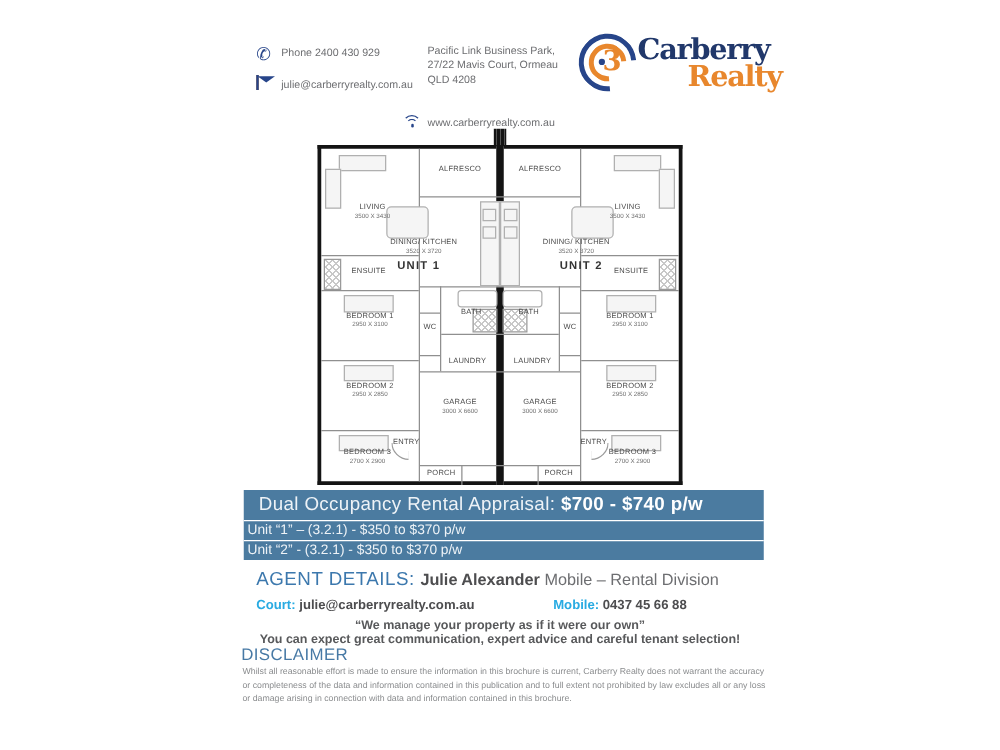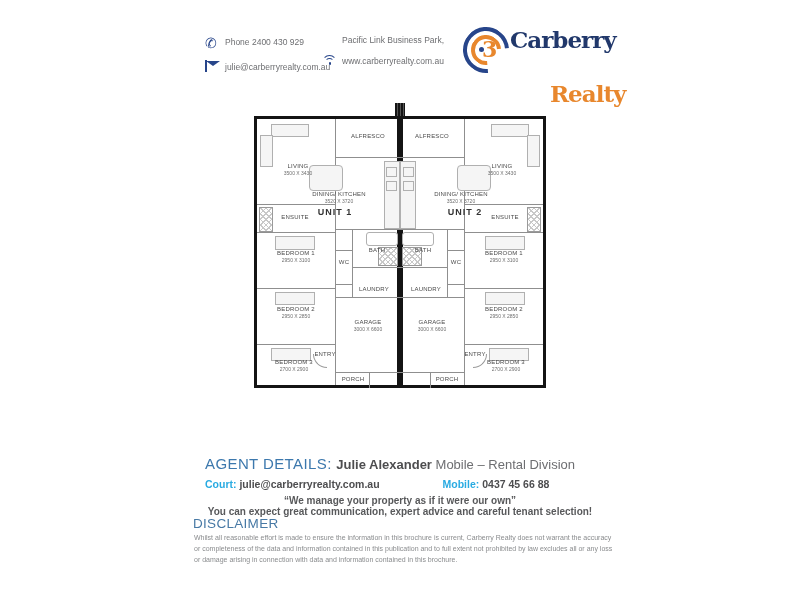--- a/index.html
+++ b/index.html
@@ -23,21 +23,21 @@
   .htext{line-height:1.35;padding-top:1px;}
 
   
   #logo{position:absolute;left:462px;top:24px;width:160px;height:56px;}
   .lmark{position:absolute;left:0;top:2px;width:50px;height:50px;}
   .lmark .c1{position:absolute;left:1px;top:1px;width:38px;height:38px;border:4.5px solid #27458a;border-radius:50%;border-right-color:transparent;transform:rotate(40deg);}
   .lmark .c2{position:absolute;left:9px;top:9px;width:22px;height:22px;border:4px solid #e8872d;border-radius:50%;border-right-color:transparent;transform:rotate(40deg);}
   .lmark .g3{position:absolute;left:20px;top:10px;font-family:"DejaVu Serif",serif;font-weight:bold;font-size:22px;color:#e8872d;}
   .lmark .bdot{position:absolute;left:17px;top:21px;width:5px;height:5px;border-radius:50%;background:#27458a;}
   .lword1{position:absolute;left:48px;top:2px;font-family:"DejaVu Serif",serif;font-weight:bold;font-size:23px;color:#21386b;letter-spacing:-1px;}
-  .lword2{position:absolute;left:88px;top:24px;font-family:"DejaVu Serif",serif;font-weight:bold;font-size:23px;color:#e8872d;letter-spacing:-1px;margin-top:32px;}
+  .lword2{position:absolute;left:88px;top:24px;font-family:"DejaVu Serif",serif;font-weight:bold;font-size:23px;color:#e8872d;letter-spacing:-1px;}
 
   
   #addr-banner{position:absolute;left:181px;top:82px;width:440px;height:18px;background:#4b7ba0;}
   #addr-redact{position:absolute;left:64px;top:2px;width:217px;height:15px;background:#fff;border:1px solid #c9d4dd;}
   #addr-suburb{position:absolute;left:287px;top:2px;font-size:13px;color:#e2eaf0;letter-spacing:0.5px;}
 
   #appraisal{position:absolute;left:195px;top:392px;width:416px;background:#4b7ba0;color:#eef3f7;}
   #appraisal .t1{font-size:15px;padding:3px 0 4px 12px;border-bottom:1px solid #fff;letter-spacing:0.3px;}
   #appraisal .t1 b{color:#fff;}
   #appraisal .t2{font-size:11px;padding:1px 0 2px 3px;border-bottom:1px solid #fff;}
@@ -83,24 +83,25 @@
       <span class="hicon"><span class="phone-glyph">✆</span></span>
       <span class="htext">Phone 2400 430 929</span>
     </div>
     <div class="hrow">
       <span class="hicon"><span class="envelope"></span></span>
       <span class="htext">julie@carberryrealty.com.au</span>
     </div>
   </div>
 
   <div class="hcol" style="left:322px;top:34px;width:140px;">
-    <div class="hrow" style="margin-bottom:5px;">
+    <div class="hrow" style="margin-bottom:23px;">
       <span class="hicon"><span class="pin"></span></span>
       <span class="htext">
         <span>Pacific Link Business Park,</span><br>
+        <span>27/22 Mavis Court, Ormeau QLD 4208</span>
       </span>
     </div>
     <div class="hrow">
       <span class="hicon">
         <span class="wifi"><i class="a1"></i><i class="a2"></i><i class="dot"></i></span>
       </span>
       <span class="htext">www.carberryrealty.com.au</span>
     </div>
   </div>
 
@@ -232,20 +233,25 @@
         <span>GARAGE</span><span class="dims">3000 X 6600</span>
       </div>
       <div class="rlabel" style="right:50px;top:232px;width:36px;">ENTRY</div>
       <div class="rlabel" style="right:0;top:240px;width:74px;">
         <span>BEDROOM 3</span><span class="dims">2700 X 2900</span>
       </div>
       <div class="rlabel" style="right:80px;top:257px;width:32px;">PORCH</div>
     </div>
   </div>
 
+  <div id="appraisal">
+    <div class="t1"><span>Dual Occupancy Rental Appraisal: </span><b>$700 - $740 p/w</b></div>
+    <div class="t2">Unit “1” – (3.2.1) - $350 to $370 p/w</div>
+    <div class="t3">Unit “2” -  (3.2.1) - $350 to $370 p/w</div>
+  </div>
 
   <div id="agent-line">
     <span class="lbl">AGENT DETAILS:  </span>
     <span class="nm">Julie Alexander </span>
     <span class="rl">Mobile – Rental Division</span>
   </div>
 
   <div id="contact-line">
     <span class="cl">Court:  </span>
     <span>julie@carberryrealty.com.au</span>

